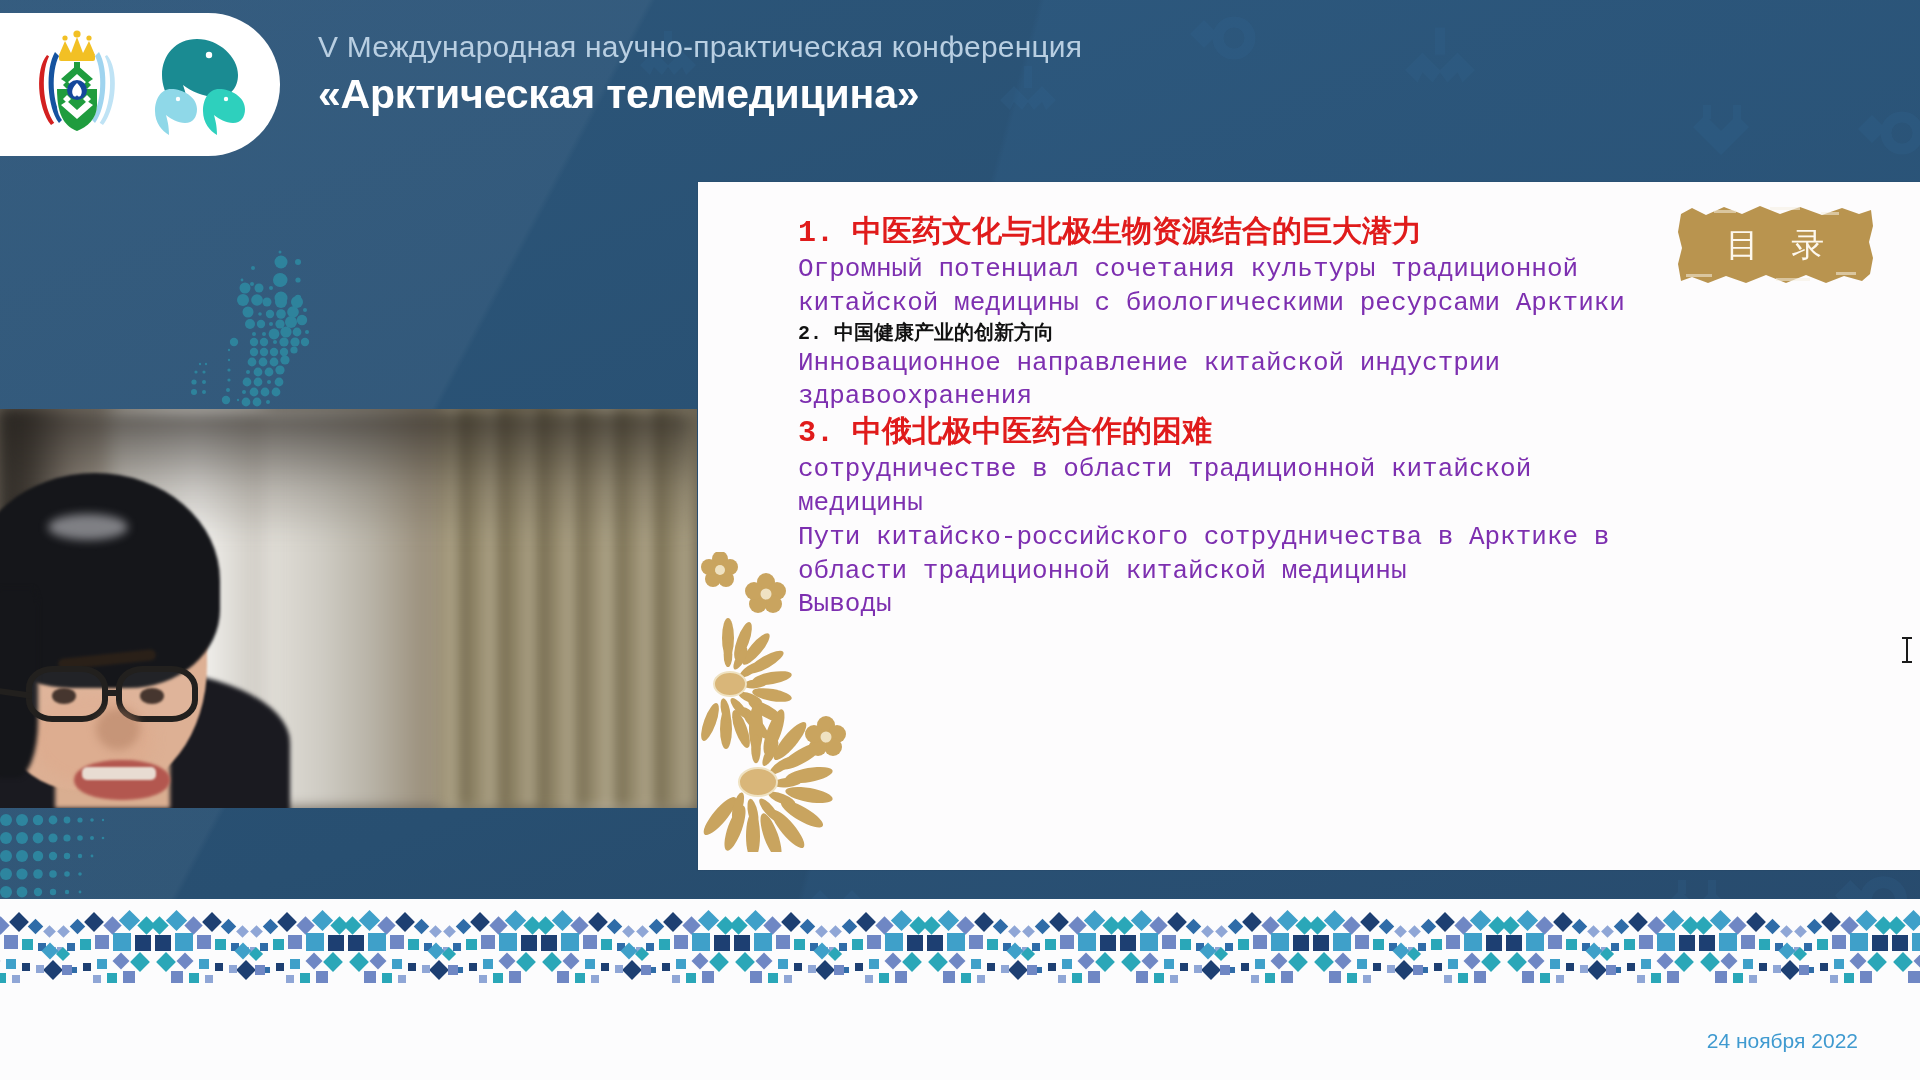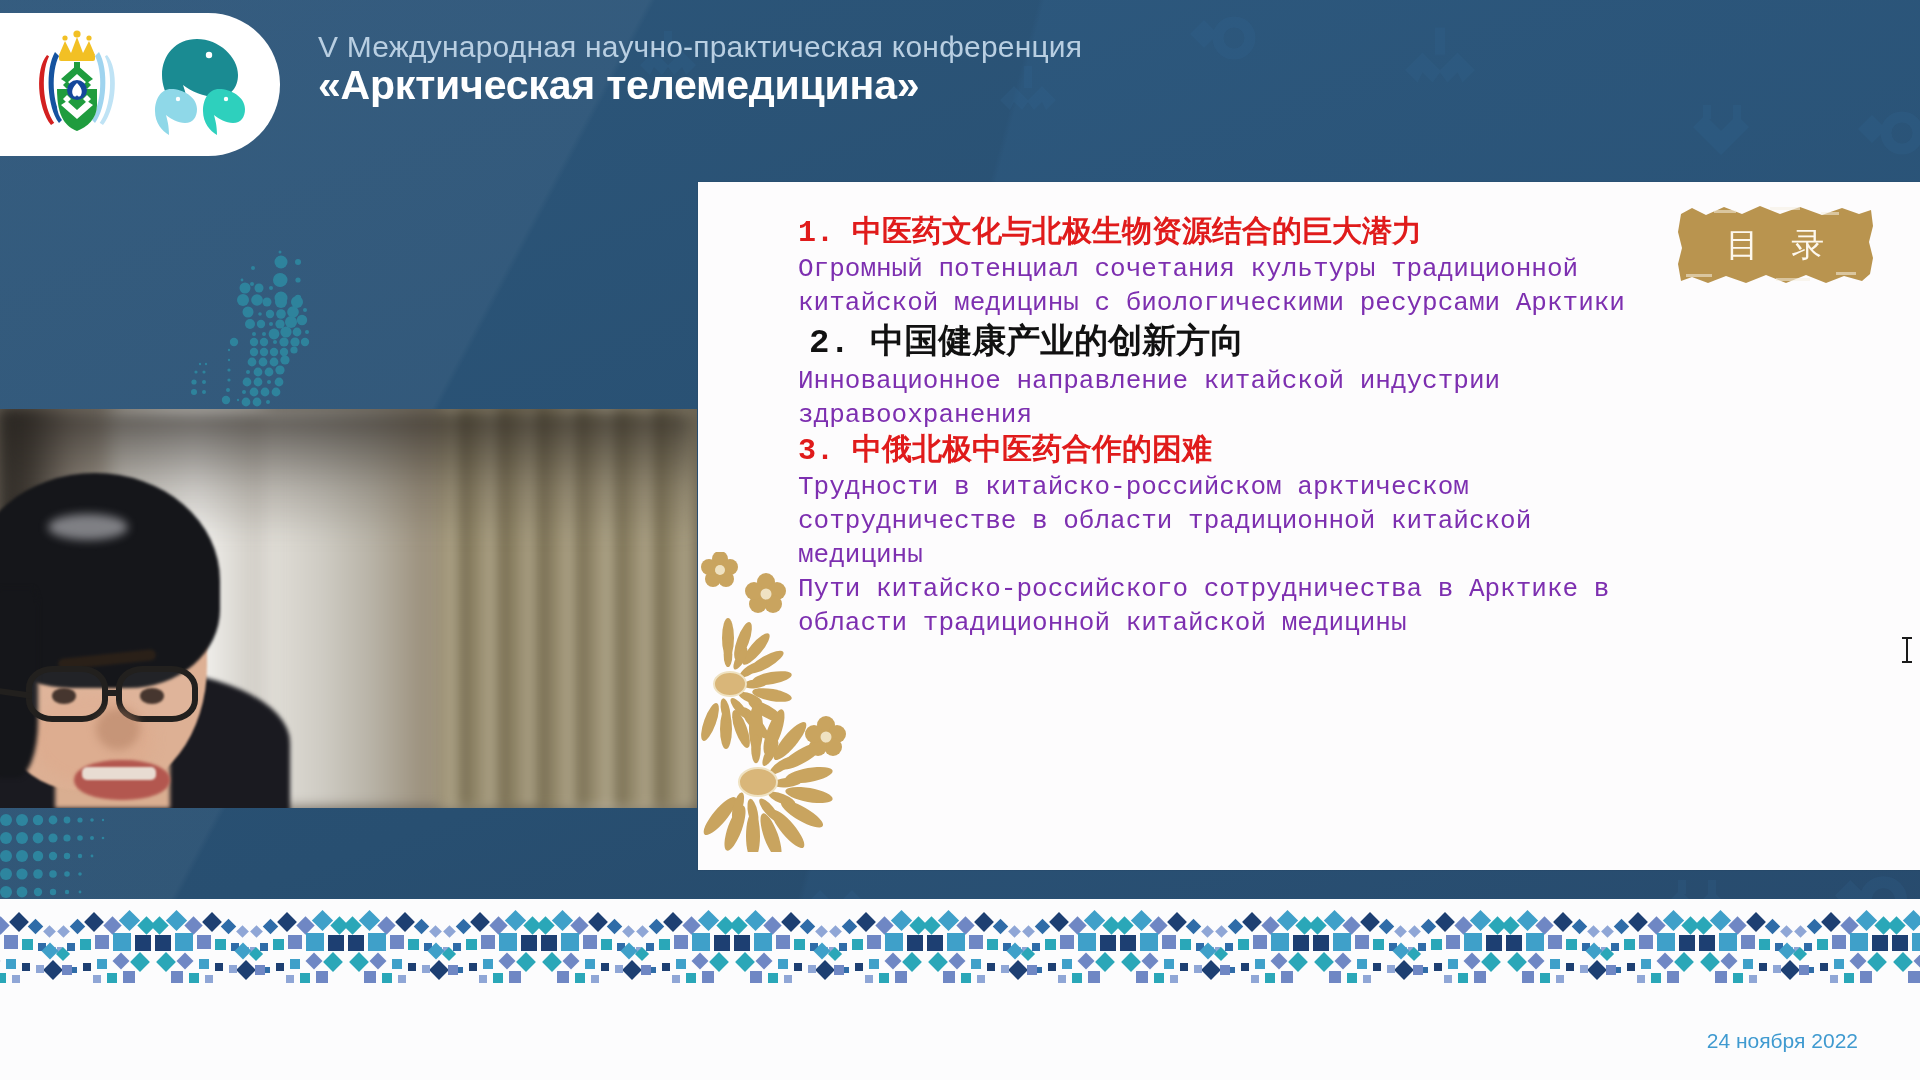--- a/index.html
+++ b/index.html
@@ -35,21 +35,21 @@
   }
   #coat, #birdlogo { display:block; }
 
   #title-block { position:absolute; left:318px; top:30px; }
   #title-sub {
     font-size:30px; color:#b9cfe2; font-weight:400; letter-spacing:.2px;
     white-space:nowrap; line-height:1.1;
   }
   #title-main {
     font-size:41px; color:#ffffff; font-weight:bold; letter-spacing:-.2px;
-    white-space:nowrap; line-height:1.1;
+    white-space:nowrap; margin-top:9px; line-height:1.1;
   }
 
   
   #video-tile {
     position:absolute; left:0; top:409px; width:697px; height:399px;
     overflow:hidden; z-index:5; background:#6a6358;
   }
   .vf { position:absolute; inset:0; }
   .vf-room {
     position:absolute; inset:0;
@@ -133,21 +133,21 @@
   }
   #badge-text {
     position:absolute; inset:0; display:flex; align-items:center; justify-content:center;
     color:#fdf8ee; font-size:33px; letter-spacing:12px; font-family:"Liberation Serif","DejaVu Serif",serif;
     padding-left:10px;
   }
 
   #toc { position:absolute; left:100px; top:32px; width:1000px;font-family:Liberation Mono, monospace; }
   .ln { line-height:1.30; white-space:nowrap; }
   .cn-red { color:#e01b1b; font-size:30px; font-weight:600; }
-  .cn-black { color:#111111; font-size:34px; font-weight:600;margin-left:11px; }
+  .cn-black { color:#111111; font-size:20px; font-weight:600; }
   .ru { color:#7d2fb0; font-size:26px; }
 
   
   #caret {
     position:absolute; left:1208px; top:455px; width:2px; height:26px;
     background:#1a1a1a; z-index:12;
   }
   #caret:before, #caret:after {
     content:""; position:absolute; left:-4px; width:10px; height:2px; background:#1a1a1a;
   }
@@ -610,25 +610,25 @@
     </div>
 
     <div id="toc">
       <div class="ln cn-red">1. 中医药文化与北极生物资源结合的巨大潜力</div>
       <div class="ln ru">Огромный потенциал сочетания культуры традиционной</div>
       <div class="ln ru">китайской медицины с биологическими ресурсами Арктики</div>
       <div class="ln cn-black">2. 中国健康产业的创新方向</div>
       <div class="ln ru">Инновационное направление китайской индустрии</div>
       <div class="ln ru">здравоохранения</div>
       <div class="ln cn-red">3. 中俄北极中医药合作的困难</div>
-      <div class="ln ru">Трудности в китайско-российском арктическом</div>
       <div class="ln ru">сотрудничестве в области традиционной китайской</div>
       <div class="ln ru">медицины</div>
       <div class="ln ru">Пути китайско-российского сотрудничества в Арктике в</div>
       <div class="ln ru">области традиционной китайской медицины</div>
+      <div class="ln ru">Выводы</div>
     </div>
 
     <div id="caret"></div>
   </div>
 
   <div id="footer-band">
     <svg id="ornament-strip" viewBox="0 0 1920 88" preserveAspectRatio="none">
       <defs>
         <g id="orn-unit">
 

